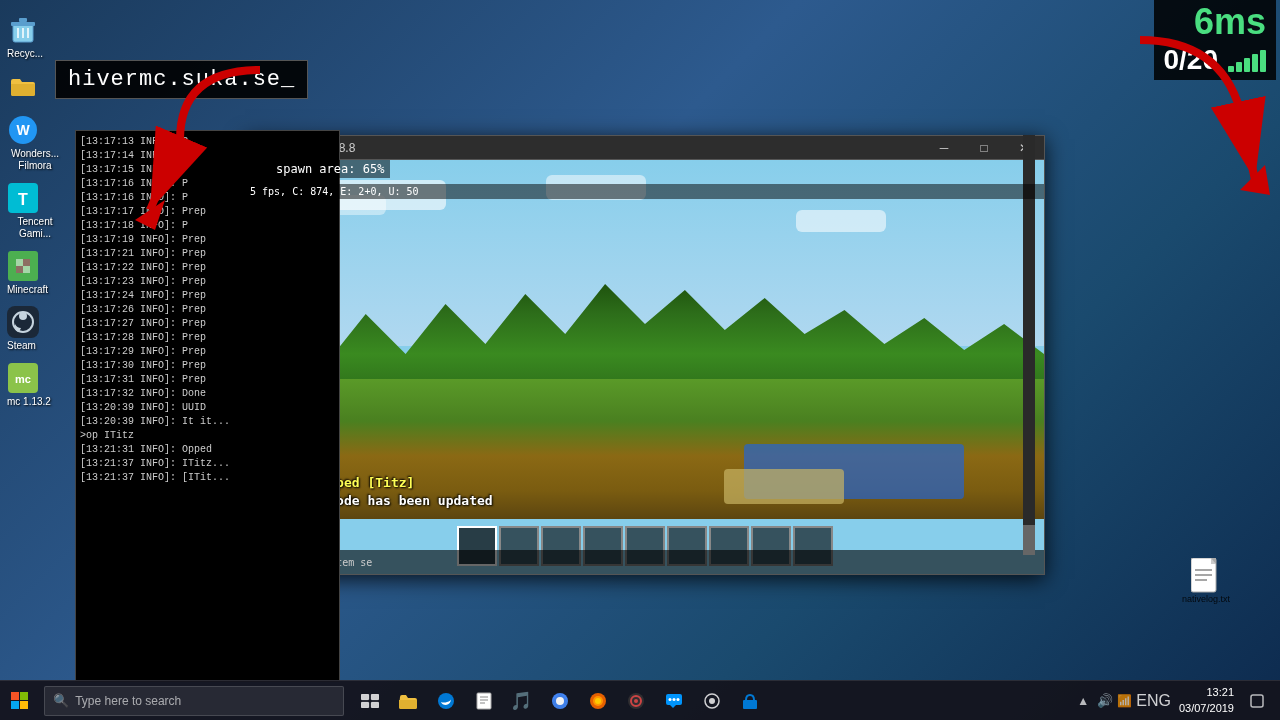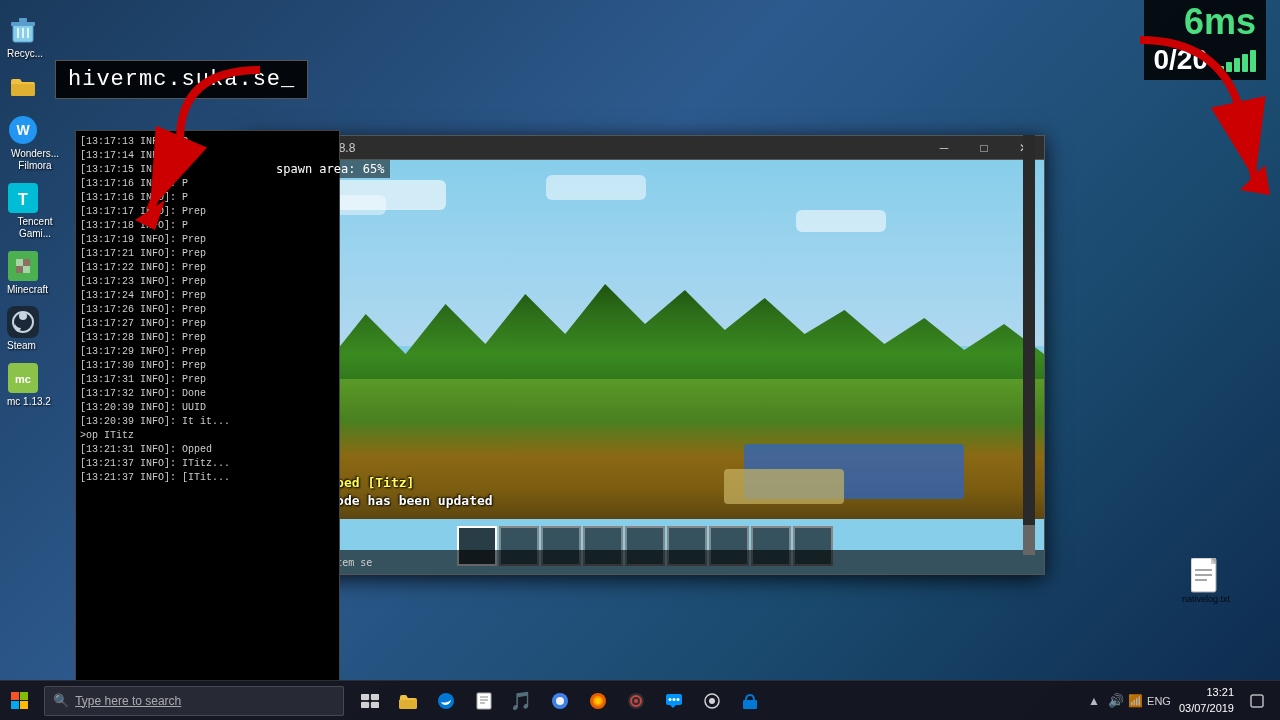--- a/index.html
+++ b/index.html
@@ -297,21 +297,21 @@
     .server-address-text {
       font-family: 'Courier New', monospace;
       font-size: 22px;
       color: white;
       letter-spacing: 1px;
     }
 
     
     #ping-display {
       position: absolute;
-      right: 14px;
+      right: 4px;
       top: 0;
       background: rgba(0,0,0,0.85);
       padding: 4px 10px;
       display: flex;
       flex-direction: column;
       align-items: flex-end;
       z-index: 30;
     }
 
     .ping-ms {
@@ -417,21 +417,20 @@
 
     .search-icon-taskbar {
       color: rgba(255,255,255,0.6);
       font-size: 13px;
       margin-right: 6px;
     }
 
     .search-placeholder {
       font-size: 12px;
       color: rgba(255,255,255,0.6);
-      text-decoration: underline;
     }
 
     .taskbar-icons {
       display: flex;
       align-items: center;
       gap: 2px;
       margin-left: 8px;
     }
 
     .taskbar-icon {
@@ -653,20 +652,21 @@
       <div class="title-icon"></div>
       <span>Minecraft 1.8.8</span>
       <div class="window-controls">
         <button class="win-btn">─</button>
         <button class="win-btn">□</button>
         <button class="win-btn close">✕</button>
       </div>
     </div>
     <div class="minecraft-game">
 
+      <div class="fps-info">5 fps, C: 874, E: 2+0, U: 50</div>
 
       <div class="mc-sky">
 
         <div class="mc-cloud" style="top:20px;left:80px;width:120px;height:30px;opacity:0.7;"></div>
         <div class="mc-cloud" style="top:35px;left:60px;width:80px;height:20px;opacity:0.5;"></div>
         <div class="mc-cloud" style="top:15px;left:300px;width:100px;height:25px;opacity:0.6;"></div>
         <div class="mc-cloud" style="top:50px;left:550px;width:90px;height:22px;opacity:0.65;"></div>
       </div>
 
       <div class="mc-terrain" style="
@@ -865,21 +865,21 @@
       </div>
     </div>
 
     <div class="taskbar-right">
 
       <div style="color:rgba(255,255,255,0.7);font-size:12px;cursor:pointer;">▲</div>
 
       <div class="system-tray">
         <span style="font-size:13px;color:rgba(255,255,255,0.7);cursor:pointer;">🔊</span>
         <span style="font-size:12px;color:rgba(255,255,255,0.7);cursor:pointer;">📶</span>
-        <span style="font-size:11px;color:rgba(255,255,255,0.8);cursor:pointer;">ENG</span>
+        <span style="font-size:16px;color:rgba(255,255,255,0.8);cursor:pointer;">ENG</span>
       </div>
 
       <div class="clock-display">
         <div>13:21</div>
         <div>03/07/2019</div>
       </div>
 
       <div class="notification-btn">
         <svg width="14" height="14" viewBox="0 0 14 14">
           <rect x="1" y="1" width="12" height="12" rx="2" fill="none" stroke="rgba(255,255,255,0.7)" stroke-width="1.5"></rect>

